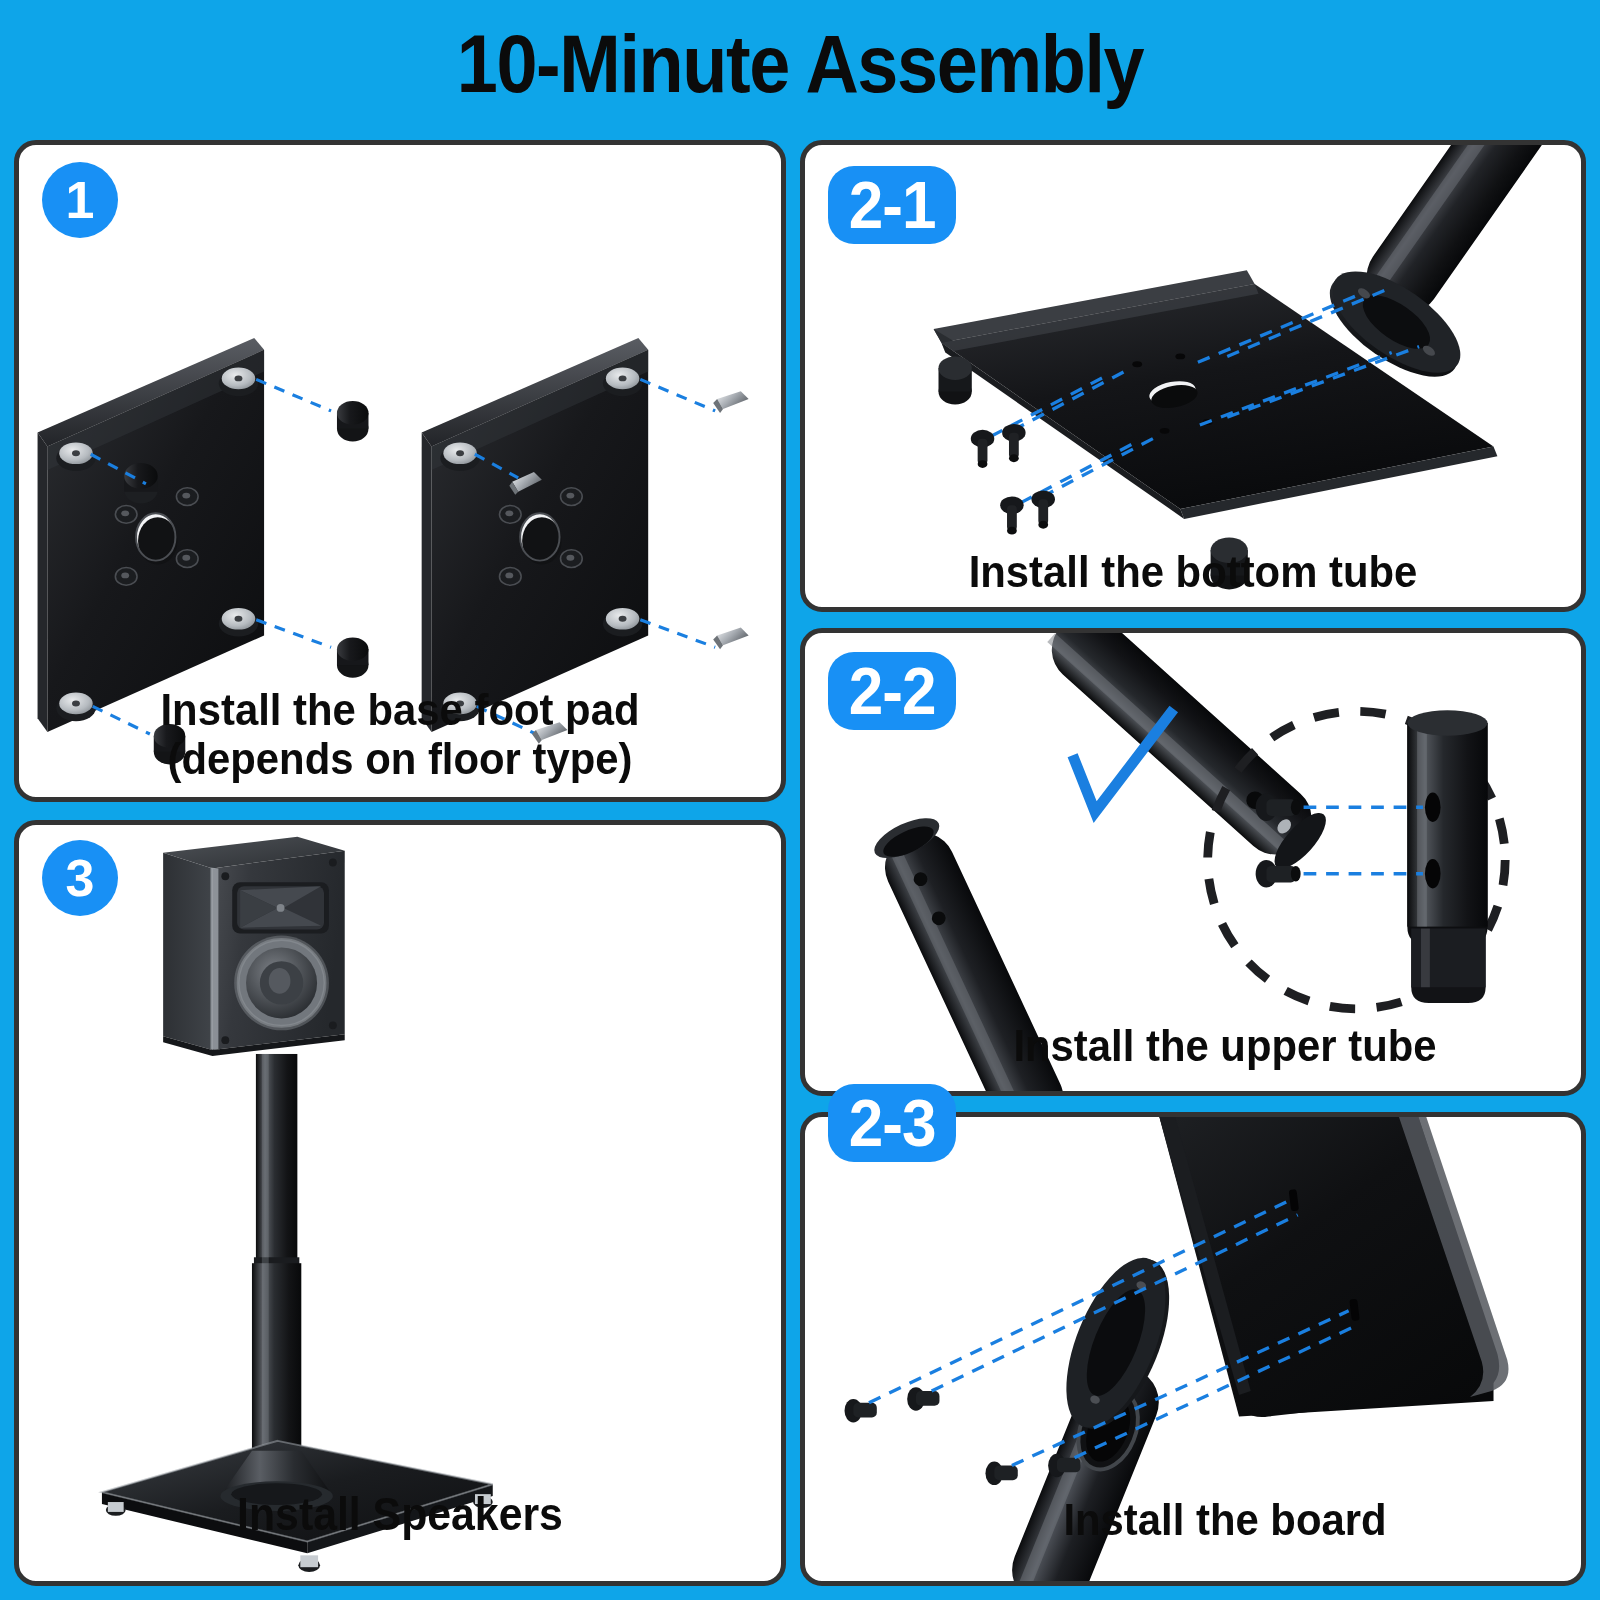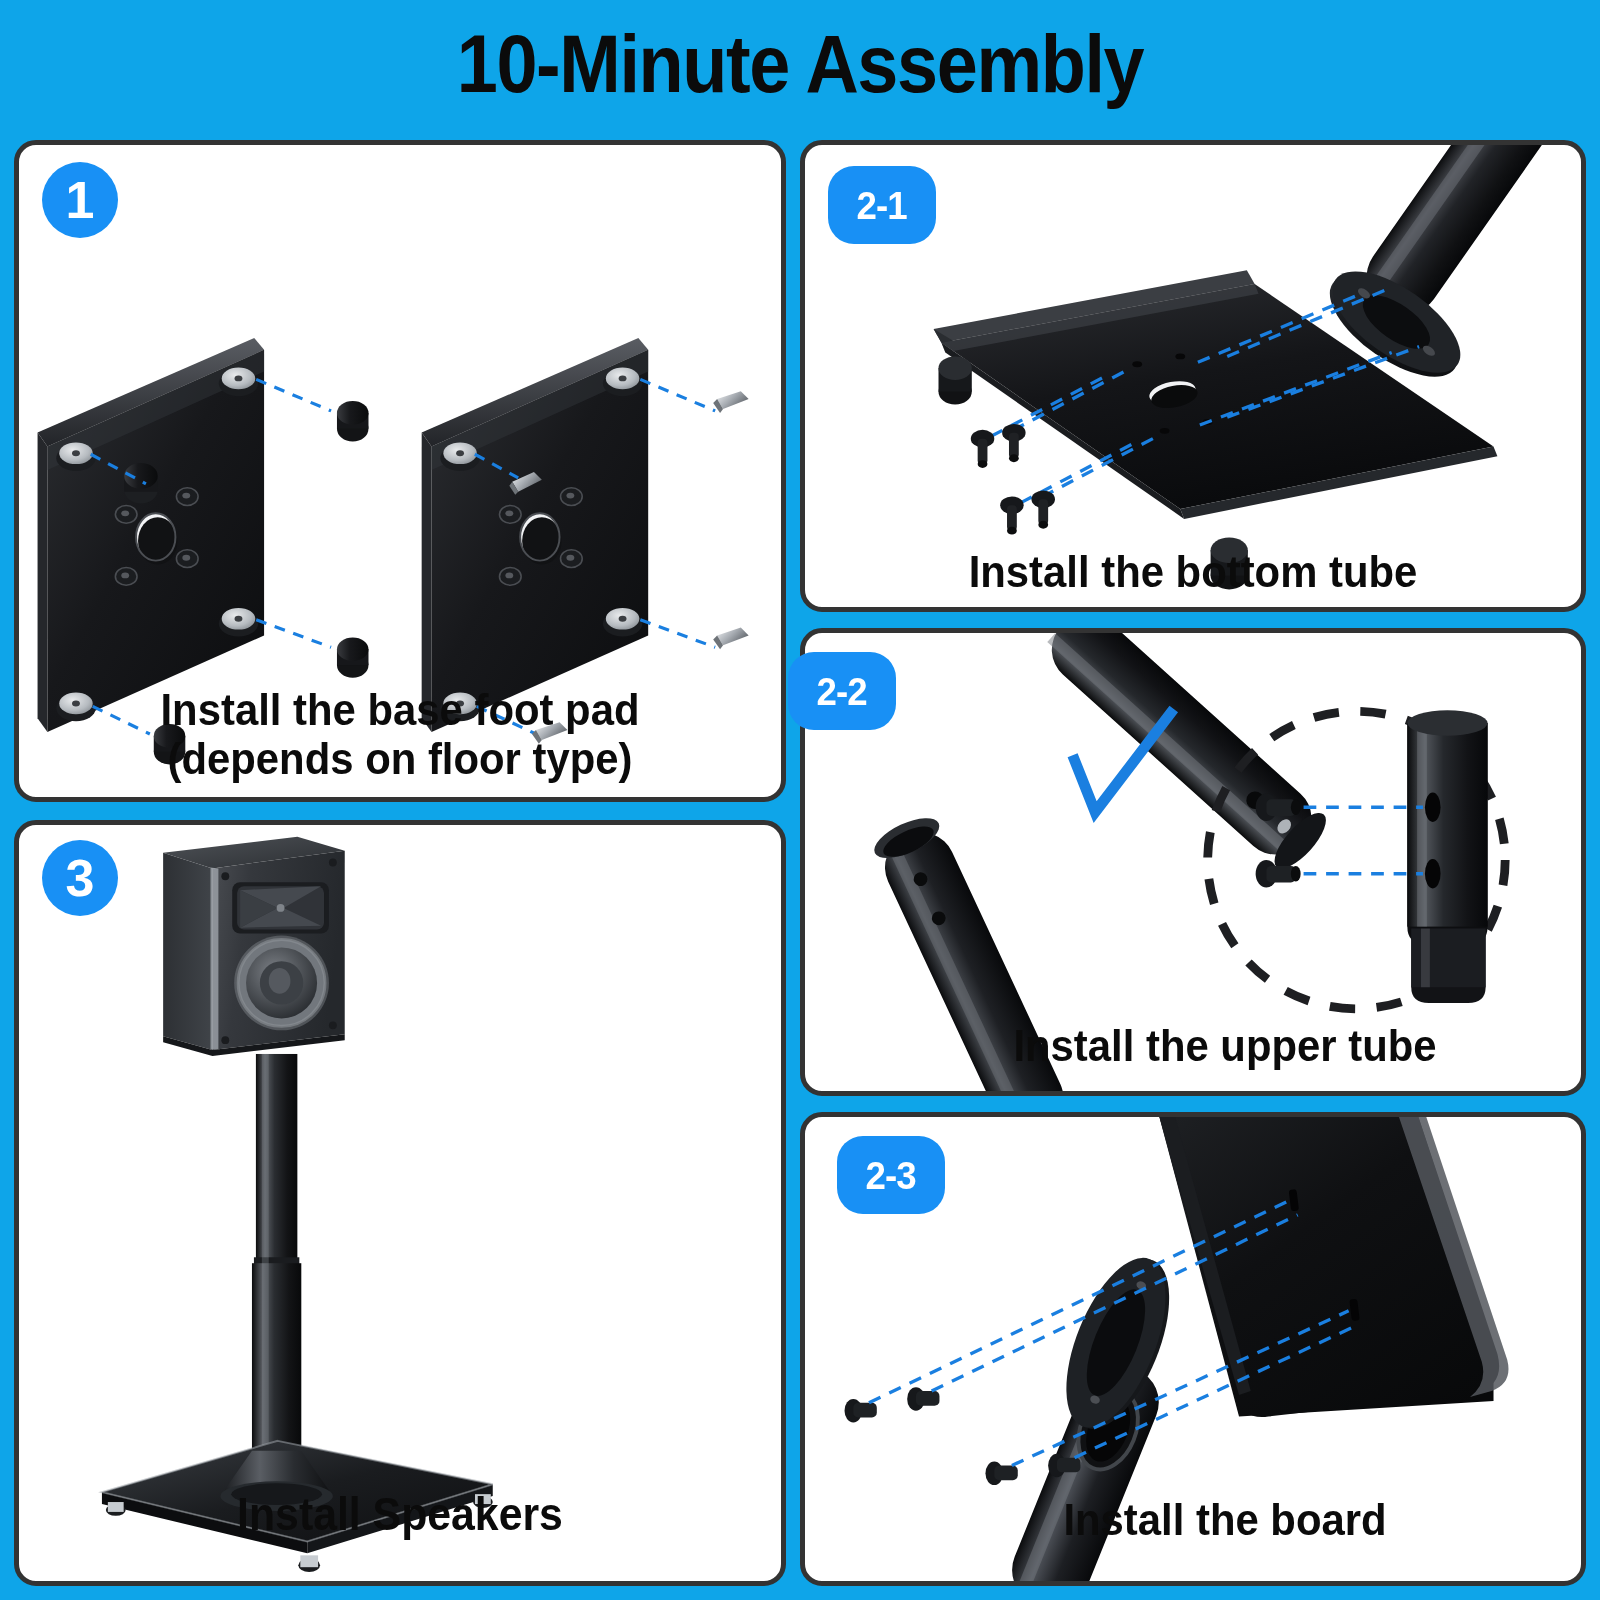--- a/index.html
+++ b/index.html
@@ -66,32 +66,32 @@
     line-height: 1;
     z-index: 6;
     user-select: none;
   }
   .badge.round {
     width: 76px; height: 76px;
     border-radius: 50%;
     font-size: 52px;
   }
   .badge.pill {
-    width: 108px; height: 78px;
+    width: 128px; height: 78px;
     border-radius: 26px;
-    font-size: 39px;
+    font-size: 66px;
     letter-spacing: -1px;
   }
   .badge.pill span { transform: scaleX(0.94); display:inline-block; }
 
   #badge-1   { left: 42px;  top: 162px; }
   #badge-3   { left: 42px;  top: 840px; }
   #badge-2-1 { left: 828px; top: 166px; }
-  #badge-2-2 { left: 788px; top: 652px; }
-  #badge-2-3 { left: 828px; top: 1136px; margin-left: 9px; }
+  #badge-2-2 { left: 828px; top: 652px; }
+  #badge-2-3 { left: 828px; top: 1084px; }
 
   
   .caption {
     position: absolute;
     text-align: center;
     font-weight: 700;
     color: #0b0b0b;
     font-family: "Liberation Sans Narrow", "Liberation Sans", "DejaVu Sans", sans-serif;
     line-height: 1.08;
     z-index: 5;

